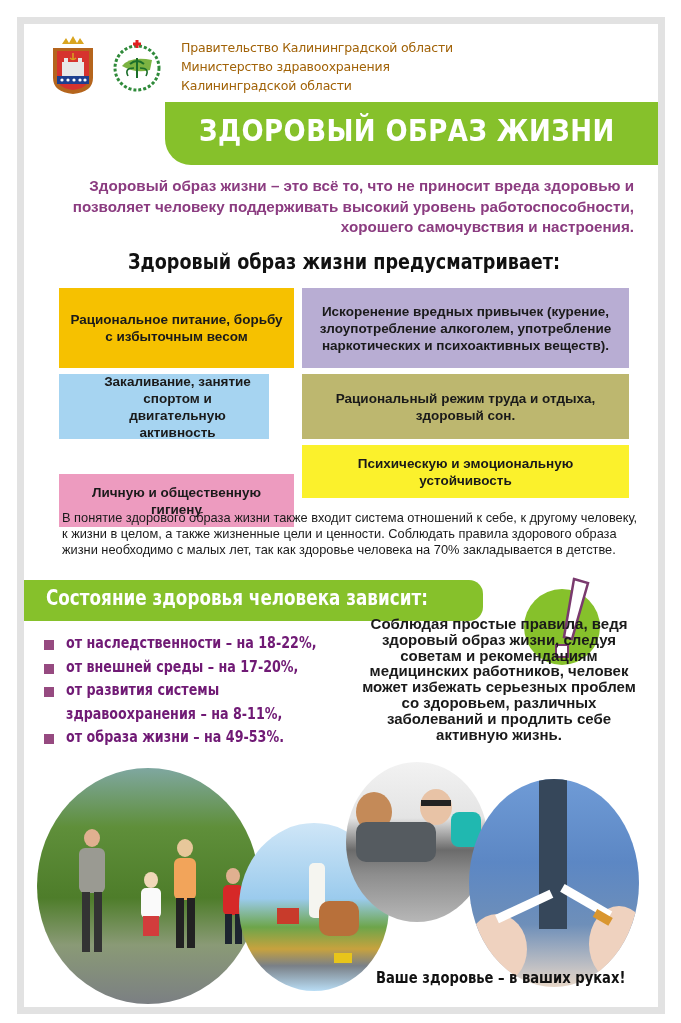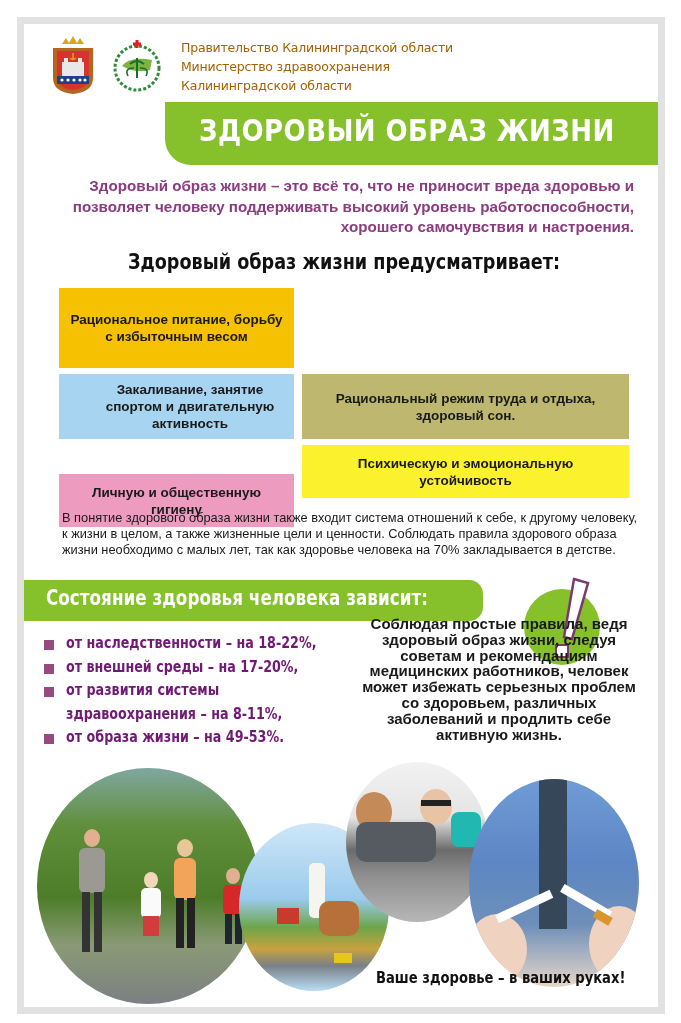--- a/index.html
+++ b/index.html
@@ -126,21 +126,22 @@
 
   <div class="title-banner">
     <div class="txt">ЗДОРОВЫЙ ОБРАЗ ЖИЗНИ</div>
   </div>
 
   <div class="intro">Здоровый образ жизни – это всё то, что не приносит вреда здоровью и позволяет человеку поддерживать высокий уровень работоспособности, хорошего самочувствия и настроения.</div>
   <div class="subhead">Здоровый образ жизни предусматривает:</div>
 
   <div class="grid">
     <div class="cell" style="left:0;top:0;width:235px;height:80px;background:#f6c100;">Рациональное питание, борьбу с избыточным весом</div>
-    <div class="cell" style="left:0;top:86px;width:235px;height:65px;background:#a6d4f1;padding-left:35px;">Закаливание, занятие спортом и двигательную активность</div>
+    <div class="cell" style="left:243px;top:0;width:327px;height:80px;background:#b8add3;">Искоренение вредных привычек (курение, злоупотребление алкоголем, употребление наркотических и психоактивных веществ).</div>
+    <div class="cell" style="left:0;top:86px;width:210px;height:65px;background:#a6d4f1;padding-left:35px;">Закаливание, занятие спортом и двигательную активность</div>
     <div class="cell" style="left:243px;top:86px;width:327px;height:65px;background:#bdb76f;">Рациональный режим труда и отдыха, здоровый сон.</div>
     <div class="cell" style="left:0;top:170px;width:235px;height:53px;background:#ed9bbf;margin-top:16px;">Личную и общественную гигиену</div>
     <div class="cell" style="left:243px;top:157px;width:327px;height:53px;background:#fbf12c;">Психическую и эмоциональную устойчивость</div>
   </div>
 
   <div class="para">В понятие здорового образа жизни также входит система отношений к себе, к другому человеку, к жизни в целом, а также жизненные цели и ценности. Соблюдать правила здорового образа жизни необходимо с малых лет, так как здоровье человека на 70% закладывается в детстве.</div>
 
   <div class="depends-banner">
     <div class="txt">Состояние здоровья человека зависит:</div>
   </div>

